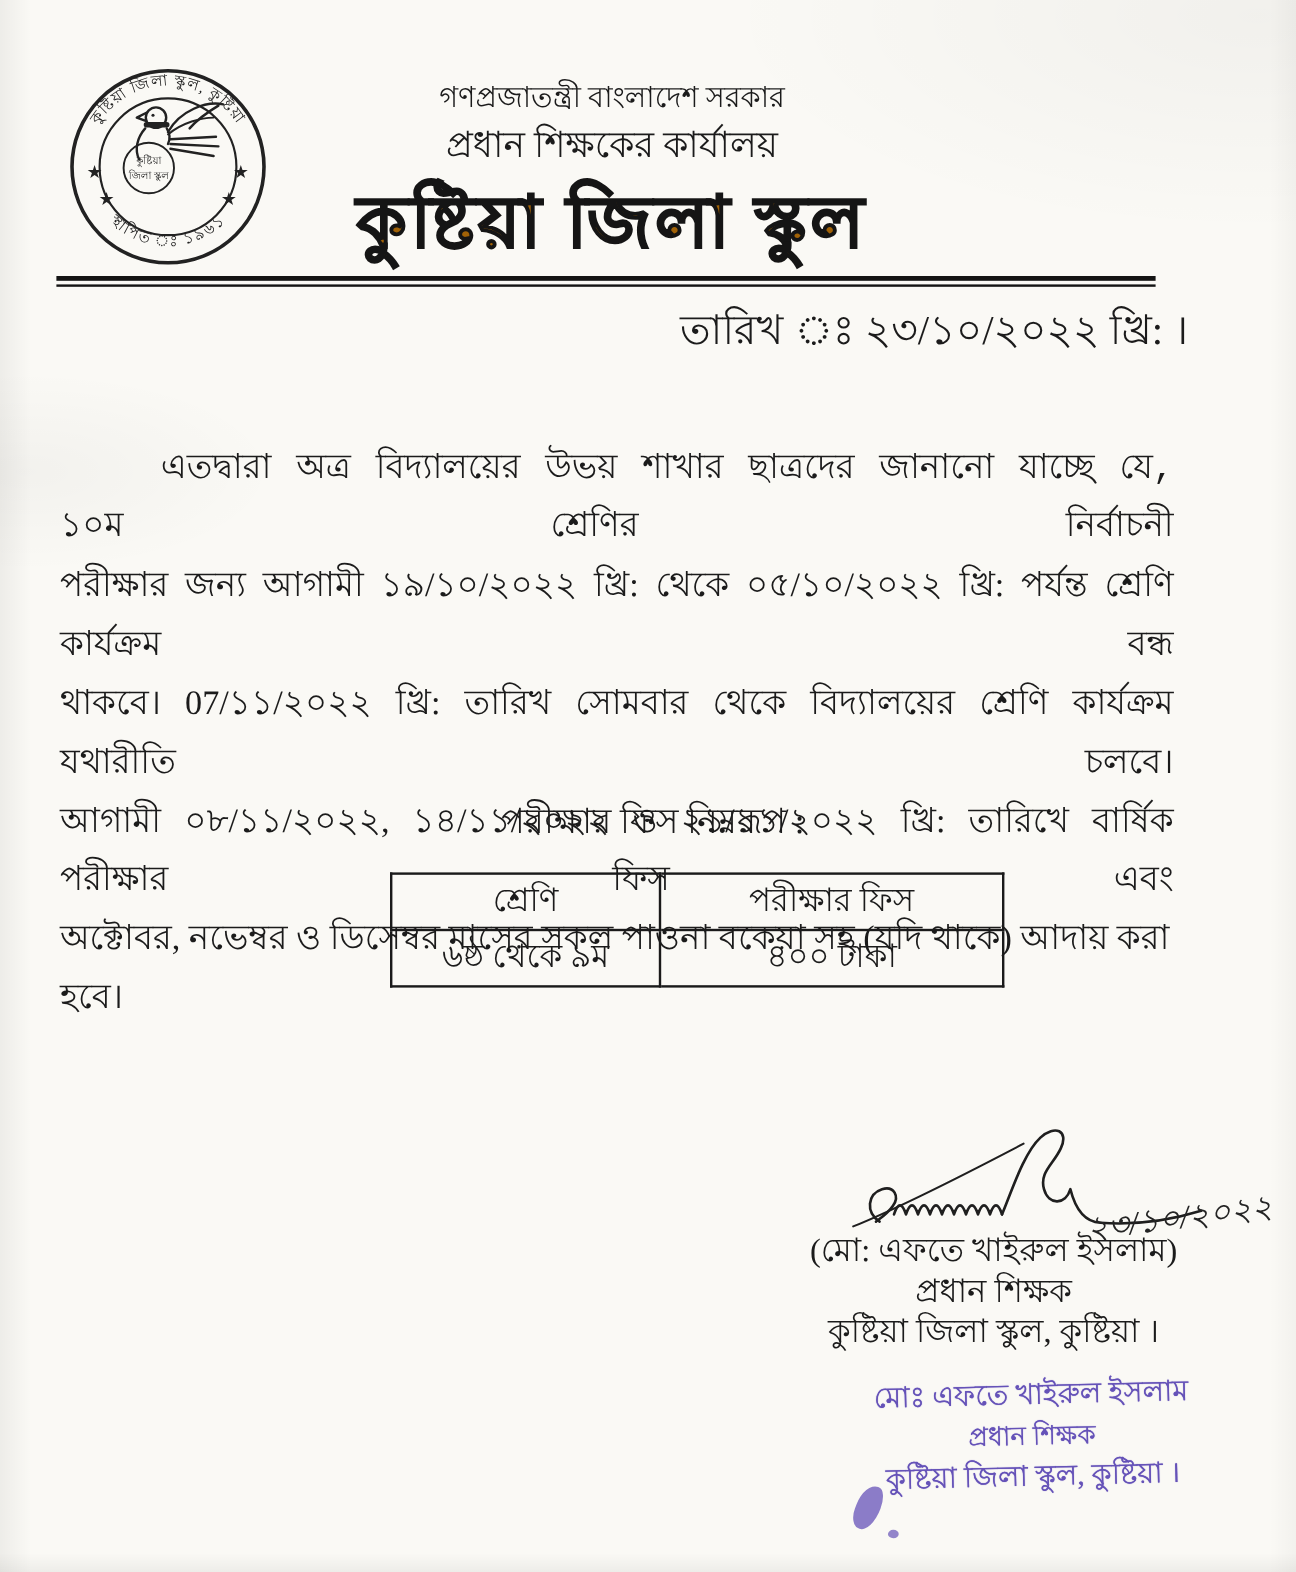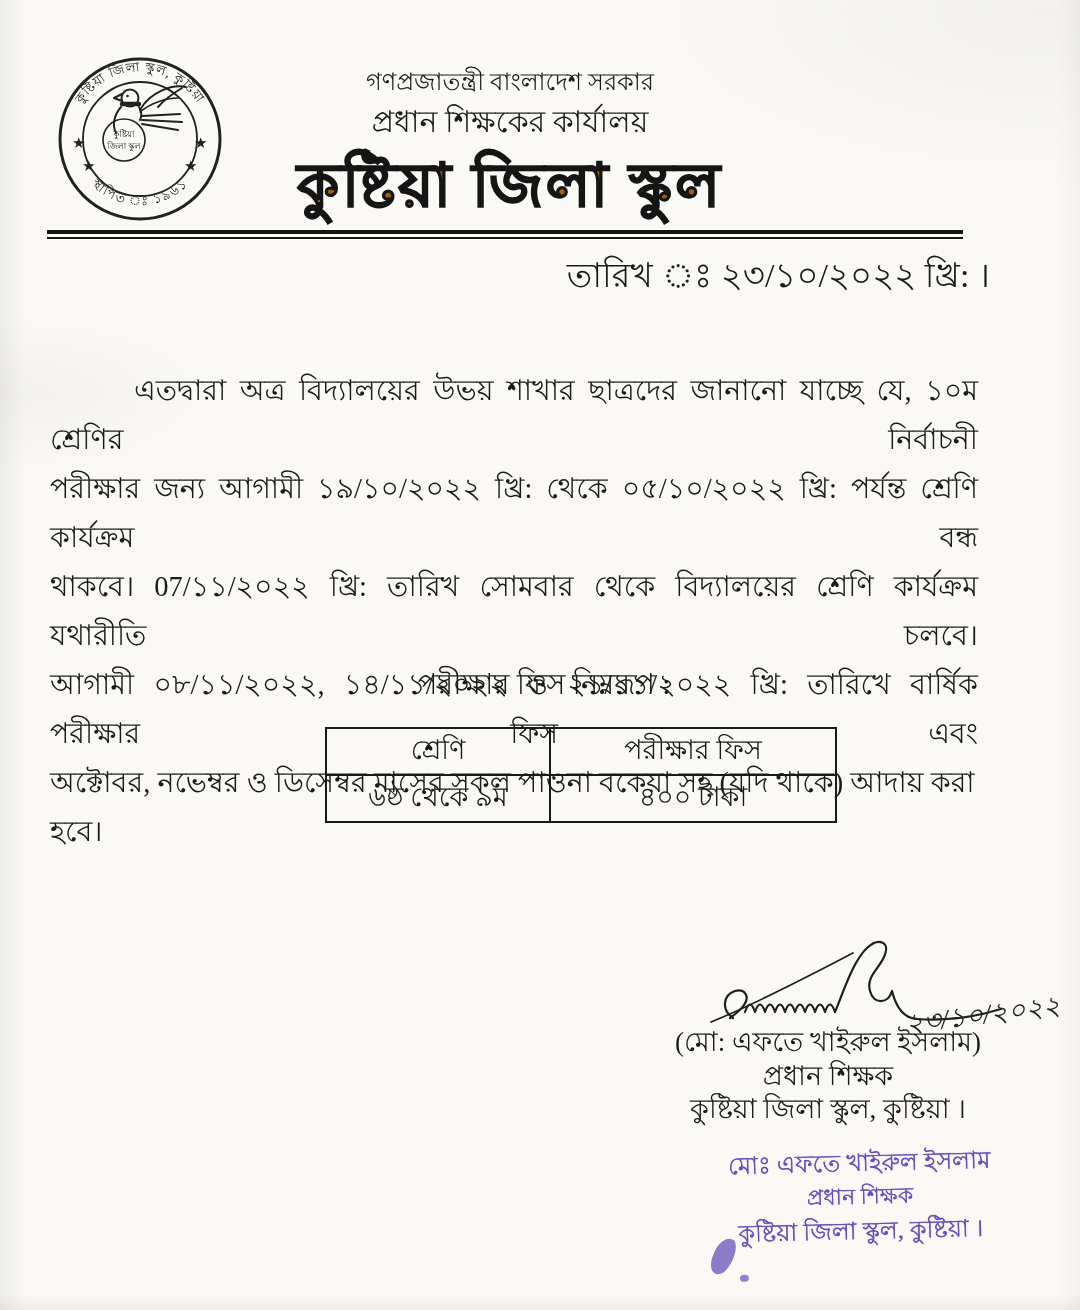--- a/index.html
+++ b/index.html
@@ -35,21 +35,21 @@
   }
   .rule{
     position:absolute;left:47px;right:117px;top:230px;height:3px;
     border-top:4px solid #141414;border-bottom:2px solid #141414;
   }
   .date-line{position:absolute;top:249px;right:90px;font-size:34px;}
 
   
   .body-text{position:absolute;left:50px;top:366px;width:928px;font-size:28.5px;line-height:49px;}
   .body-line{text-align:justify;text-align-last:justify;white-space:normal;}
-  .body-line.first{text-indent:84px;}
+  .body-line.first{text-indent:84px;font-family:Liberation Mono, monospace;}
   .body-line.last{text-align:left;text-align-last:left;}
 
   
   .fees-heading{position:absolute;top:661px;left:0;width:1040px;text-align:center;font-size:29px;margin-left:24px;}
   table.fees{position:absolute;left:325px;top:727px;border-collapse:collapse;}
   table.fees th,table.fees td{
     border:2.5px solid #1a1a1a;font-size:27px;font-weight:normal;
     text-align:center;vertical-align:middle;height:38px;padding:0 23px;
   }
   .col-class{width:176px;}

